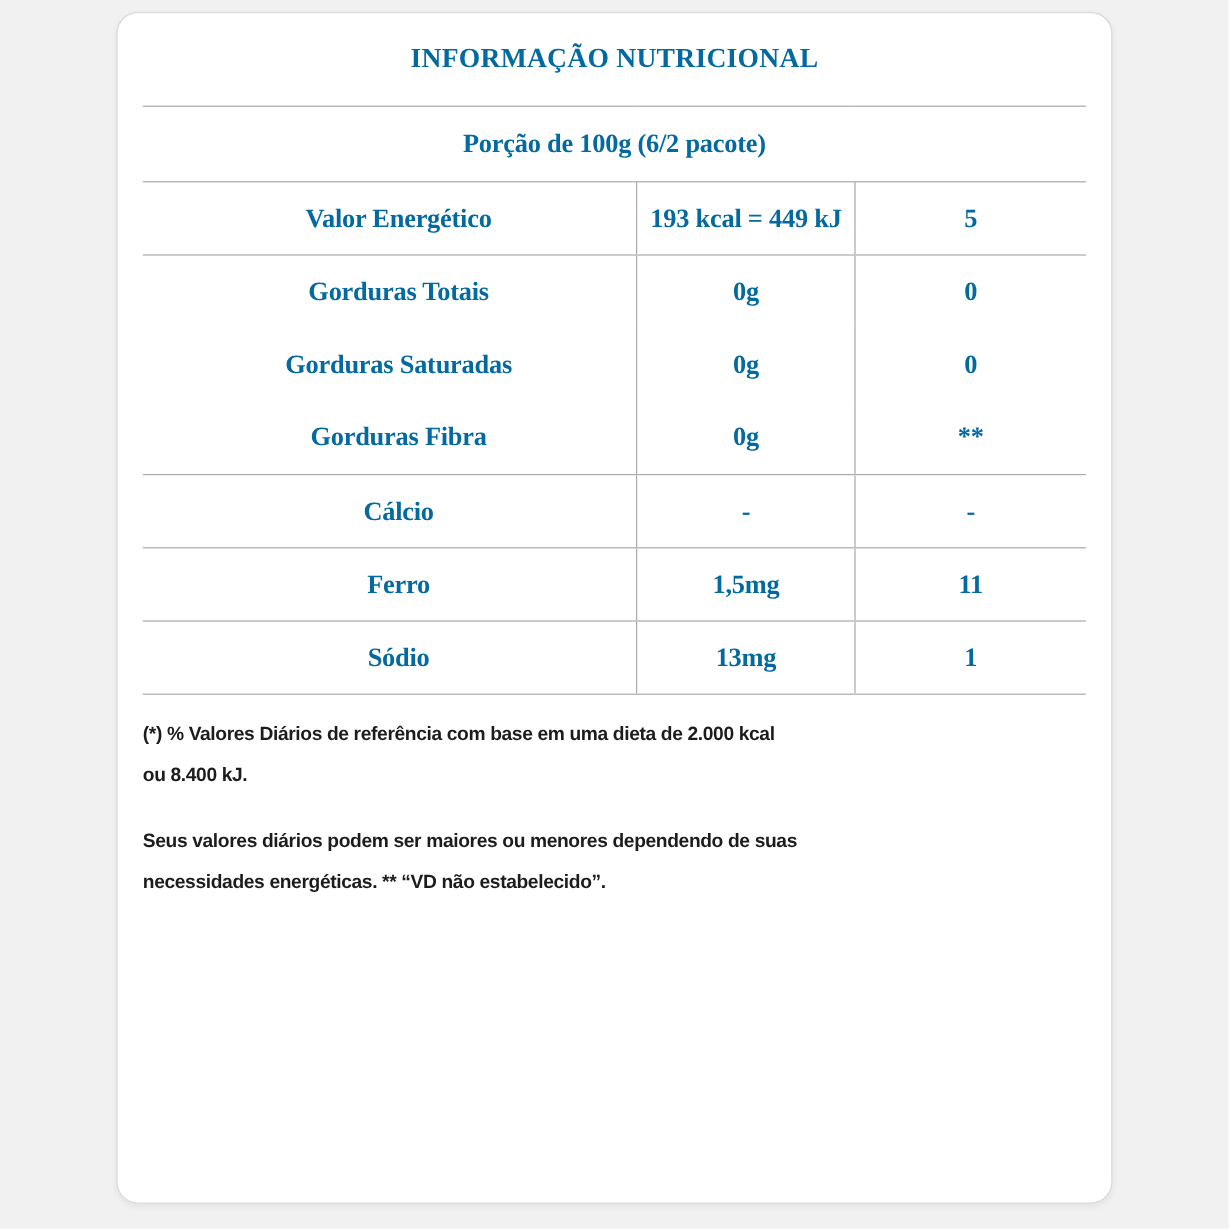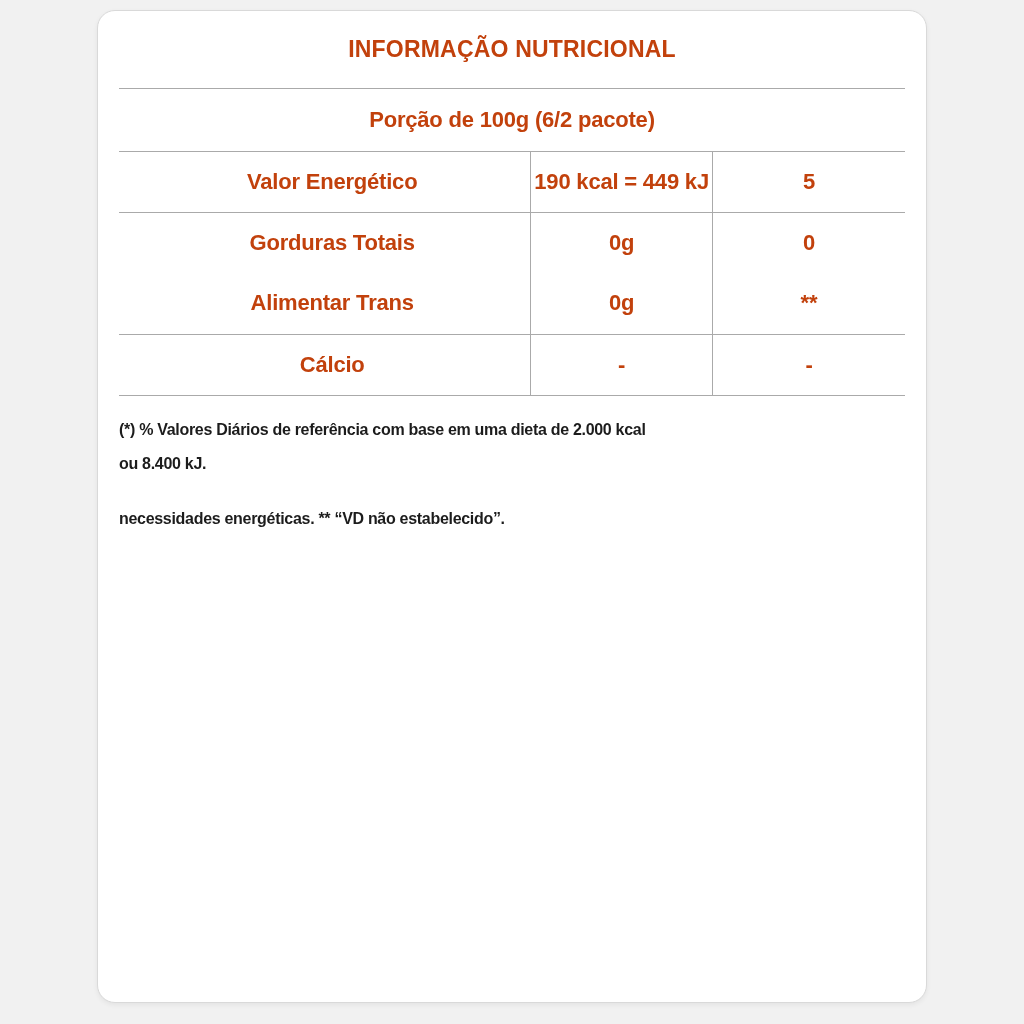--- a/index.html
+++ b/index.html
@@ -32,21 +32,22 @@
   table.nutri {
     width: 100%;
     border-collapse: collapse;
     table-layout: fixed;
   }
   table.nutri td {
     vertical-align: middle;
     text-align: center;
     font-weight: 700;
     font-size: 22px;
-    color: #c2410c;
+    color: #0369a1;
+    font-family: Liberation Serif, serif;
   }
   tr.title-row td {
     height: 77px;
     font-size: 23px;
     letter-spacing: 0.2px;
     border-bottom: 1.5px solid #aaaaaa;
   }
   tr.portion-row td {
     height: 63px;
     border-bottom: 1.5px solid #aaaaaa;
@@ -93,54 +94,70 @@
         <td colspan="3">INFORMAÇÃO NUTRICIONAL</td>
       </tr>
 
       <tr class="portion-row">
         <td colspan="3">Porção de 100g (6/2 pacote)</td>
       </tr>
 
 
       <tr class="data-row">
         <td class="lbl">Valor Energético</td>
-        <td class="val bl">190 kcal = 449 kJ</td>
+        <td class="val bl">193 kcal = 449 kJ</td>
         <td class="bl">5</td>
       </tr>
 
 
 
       <tr class="data-row no-sep">
         <td class="lbl">Gorduras Totais</td>
         <td class="val bl">0g</td>
         <td class="bl">0</td>
       </tr>
 
+      <tr class="data-row no-sep">
+        <td class="lbl">Gorduras Saturadas</td>
+        <td class="val bl">0g</td>
+        <td class="bl">0</td>
+      </tr>
 
       <tr class="data-row">
-        <td class="lbl">Alimentar Trans</td>
+        <td class="lbl">Gorduras Fibra</td>
         <td class="val bl">0g</td>
         <td class="bl">**</td>
       </tr>
 
 
       <tr class="data-row">
         <td class="lbl">Cálcio</td>
         <td class="val bl">-</td>
         <td class="bl">-</td>
       </tr>
 
+      <tr class="data-row">
+        <td class="lbl">Ferro</td>
+        <td class="val bl">1,5mg</td>
+        <td class="bl">11</td>
+      </tr>
 
+      <tr class="data-row">
+        <td class="lbl">Sódio</td>
+        <td class="val bl">13mg</td>
+        <td class="bl">1</td>
+      </tr>
     </tbody>
       </table>
 
     <div class="footnotes">
       <p class="fn">
         <span class="fn-line">(*) % Valores Diários de referência com base em uma dieta de 2.000 kcal</span>
         <span class="fn-line">ou 8.400 kJ.</span>
       </p>
       <p class="fn">
+        <span class="fn-line">Seus valores diários podem ser maiores ou menores dependendo de suas</span>
         <span class="fn-line">necessidades energéticas. ** “VD não estabelecido”.</span>
       </p>
     </div>
 
   </div>
 </div>
 
 </body></html>

